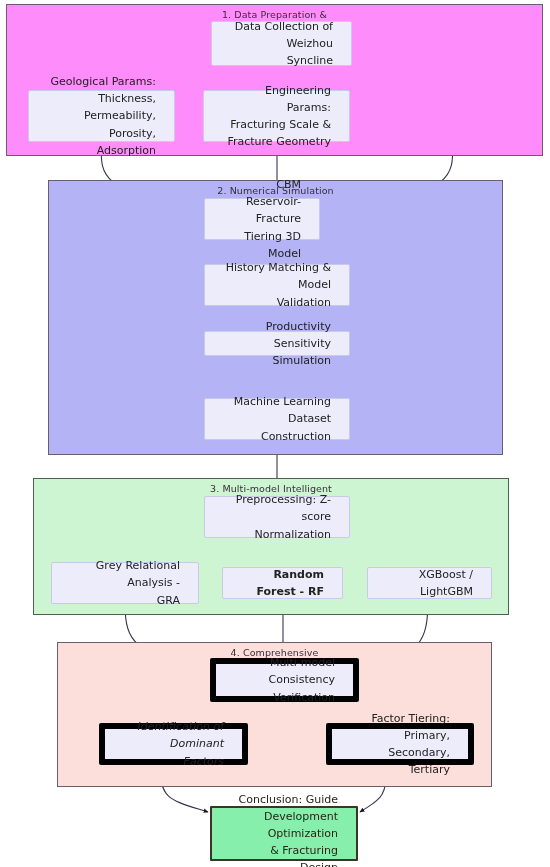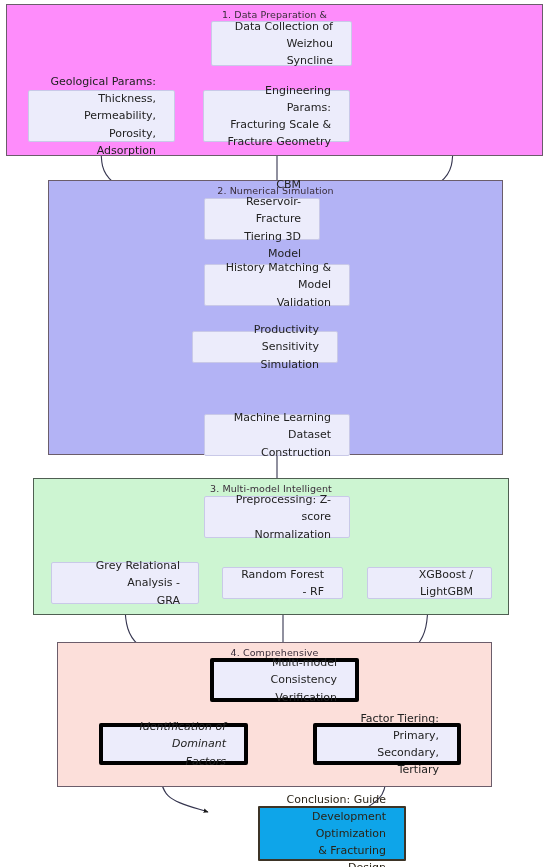--- a/index.html
+++ b/index.html
@@ -49,28 +49,27 @@
     color: #222;
     border-radius: 2px;
     padding: 2px 18px;
   }
   .node.default {
     background: #ececfb;
     border: 1px solid #c9c9e8;
   }
   .node.pinkish {
     background: #ececfb;
-    border: 4px solid #000000;
+    border: 6px solid #000000;
   }
   .node.conclusion {
-    background: #0ea5e9;
+    background: #86efac;
     border: 2px solid #3d3426;
     border-radius: 1px;
     color: #2a2418;
-    margin-left: 48px;
   }
   svg.edges {
     position: absolute;
     left: 0; top: 0;
     width: 550px;
     height: 867px;
     pointer-events: none;
     overflow: visible;
   }
   .edge-path { fill: none; stroke-width: 1.1px; }
@@ -149,45 +148,45 @@
         <div>CBM Reservoir-Fracture</div>
         <div>Tiering 3D Model</div>
       </div>
     </div>
     <div class="node default" style="left: 204px; top: 264px; width: 146px; height: 42px;">
       <div>
         <div>History Matching &amp; Model</div>
         <div>Validation</div>
       </div>
     </div>
-    <div class="node default" style="left: 192px; top: 331px; width: 146px; height: 32px;">
+    <div class="node default" style="left: 204px; top: 331px; width: 146px; height: 25px;">
       <div>
         <div>Productivity Sensitivity</div>
         <div>Simulation</div>
       </div>
     </div>
-    <div class="node default" style="left: 204px; top: 398px; width: 146px; height: 42px; margin-top: 16px;">
+    <div class="node default" style="left: 204px; top: 398px; width: 146px; height: 42px;">
       <div>
         <div>Machine Learning Dataset</div>
         <div>Construction</div>
       </div>
     </div>
     <div class="node default" style="left: 204px; top: 496px; width: 146px; height: 42px;">
       <div>
         <div>Preprocessing: Z-score</div>
         <div>Normalization</div>
       </div>
     </div>
     <div class="node default" style="left: 51px; top: 562px; width: 148px; height: 42px;">
       <div>
         <div>Grey Relational Analysis -</div>
         <div>GRA</div>
       </div>
     </div>
-    <div class="node default" style="left: 222px; top: 567px; width: 121px; height: 32px;">
+    <div class="node default" style="left: 222px; top: 567px; width: 121px; height: 32px; font-weight: bold;">
       <div>
         <div>Random Forest - RF</div>
       </div>
     </div>
     <div class="node default" style="left: 367px; top: 567px; width: 125px; height: 32px;">
       <div>
         <div>XGBoost / LightGBM</div>
       </div>
     </div>
     <div class="node pinkish" style="left: 210px; top: 658px; width: 149px; height: 44px;">
@@ -195,21 +194,21 @@
         <div>Multi-model Consistency</div>
         <div>Verification</div>
       </div>
     </div>
     <div class="node pinkish" style="left: 99px; top: 723px; width: 149px; height: 42px; font-style: italic;">
       <div>
         <div>Identification of Dominant</div>
         <div>Factors</div>
       </div>
     </div>
-    <div class="node pinkish" style="left: 313px; top: 723px; width: 148px; height: 42px;">
+    <div class="node pinkish" style="left: 326px; top: 723px; width: 148px; height: 42px;">
       <div>
         <div>Factor Tiering: Primary,</div>
         <div>Secondary, Tertiary</div>
       </div>
     </div>
     <div class="node conclusion" style="left: 210px; top: 806px; width: 148px; height: 55px;">
       <div>
         <div>Conclusion: Guide</div>
         <div>Development Optimization</div>
         <div>&amp; Fracturing Design</div>

